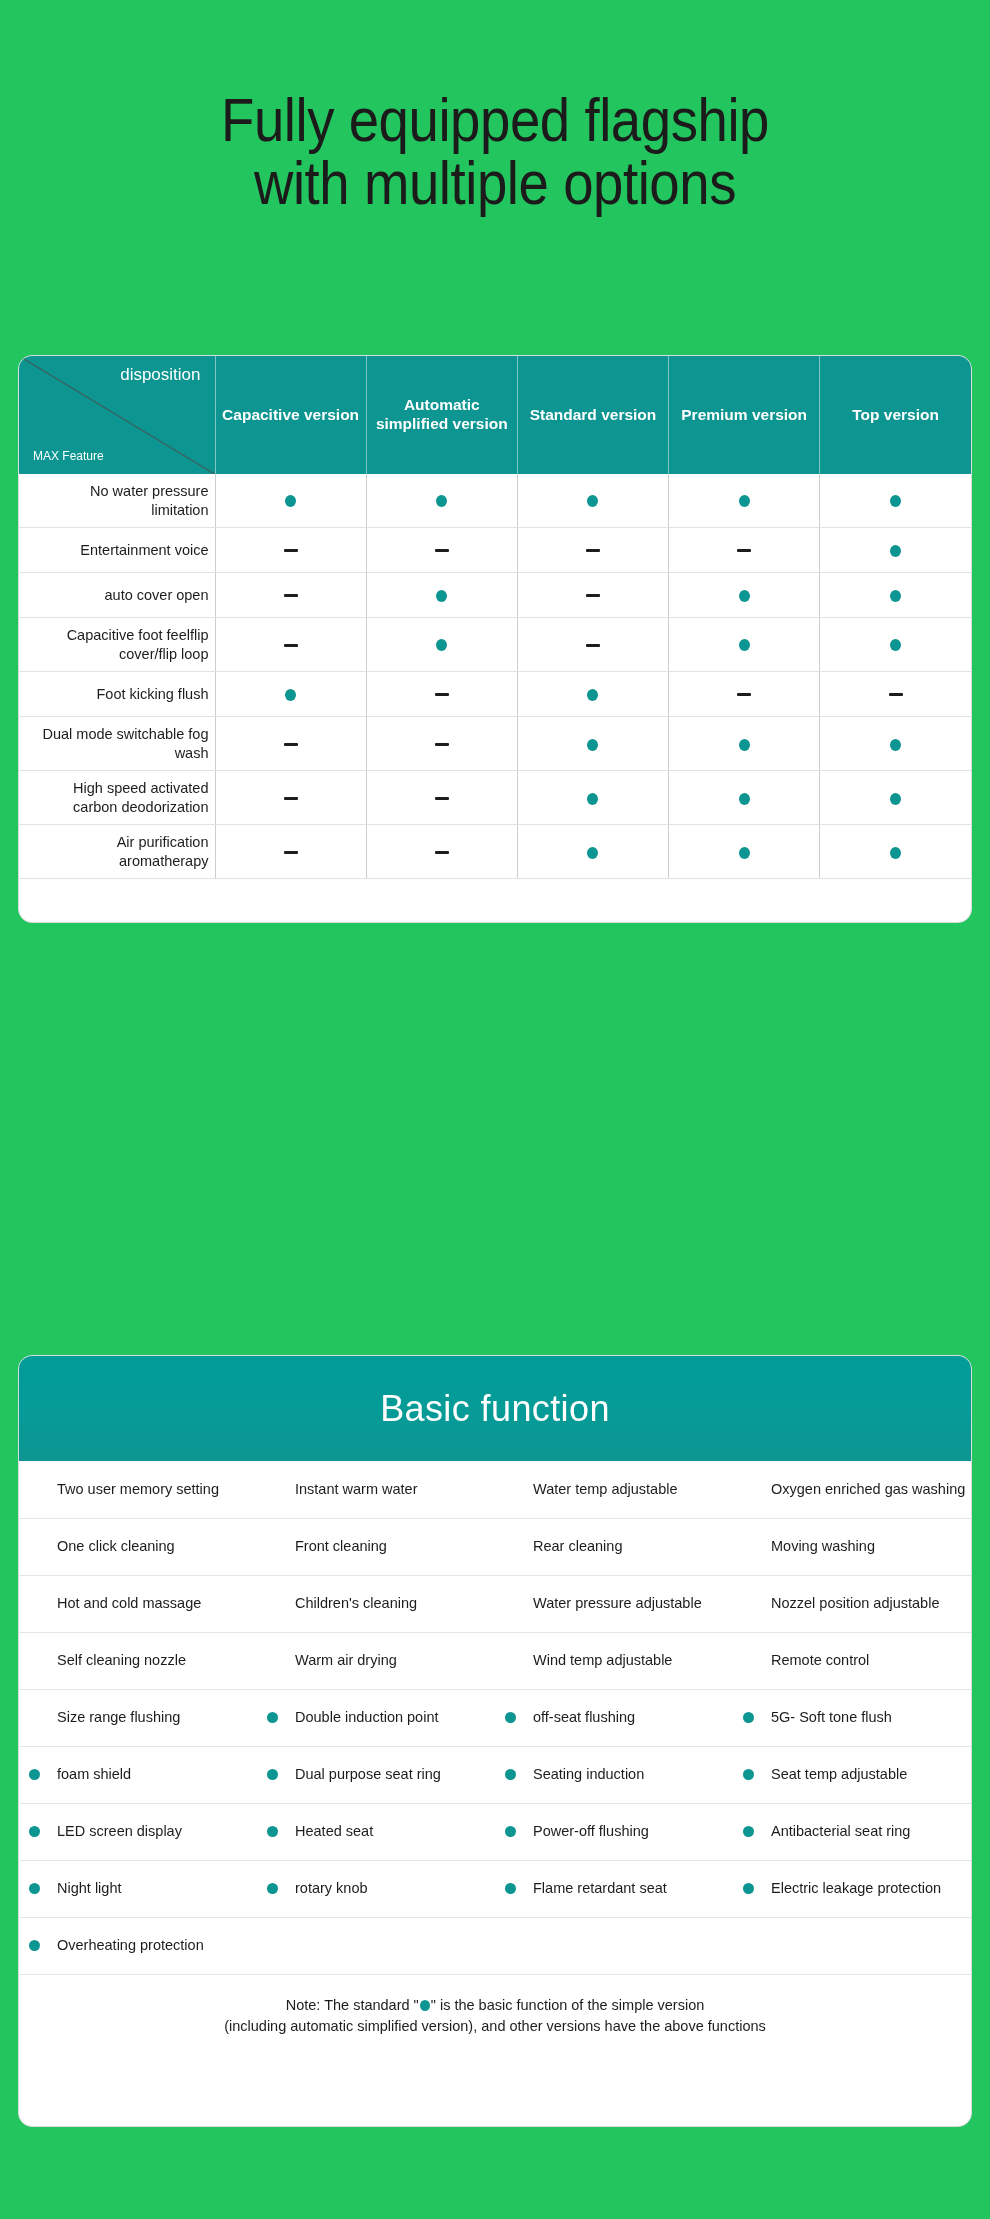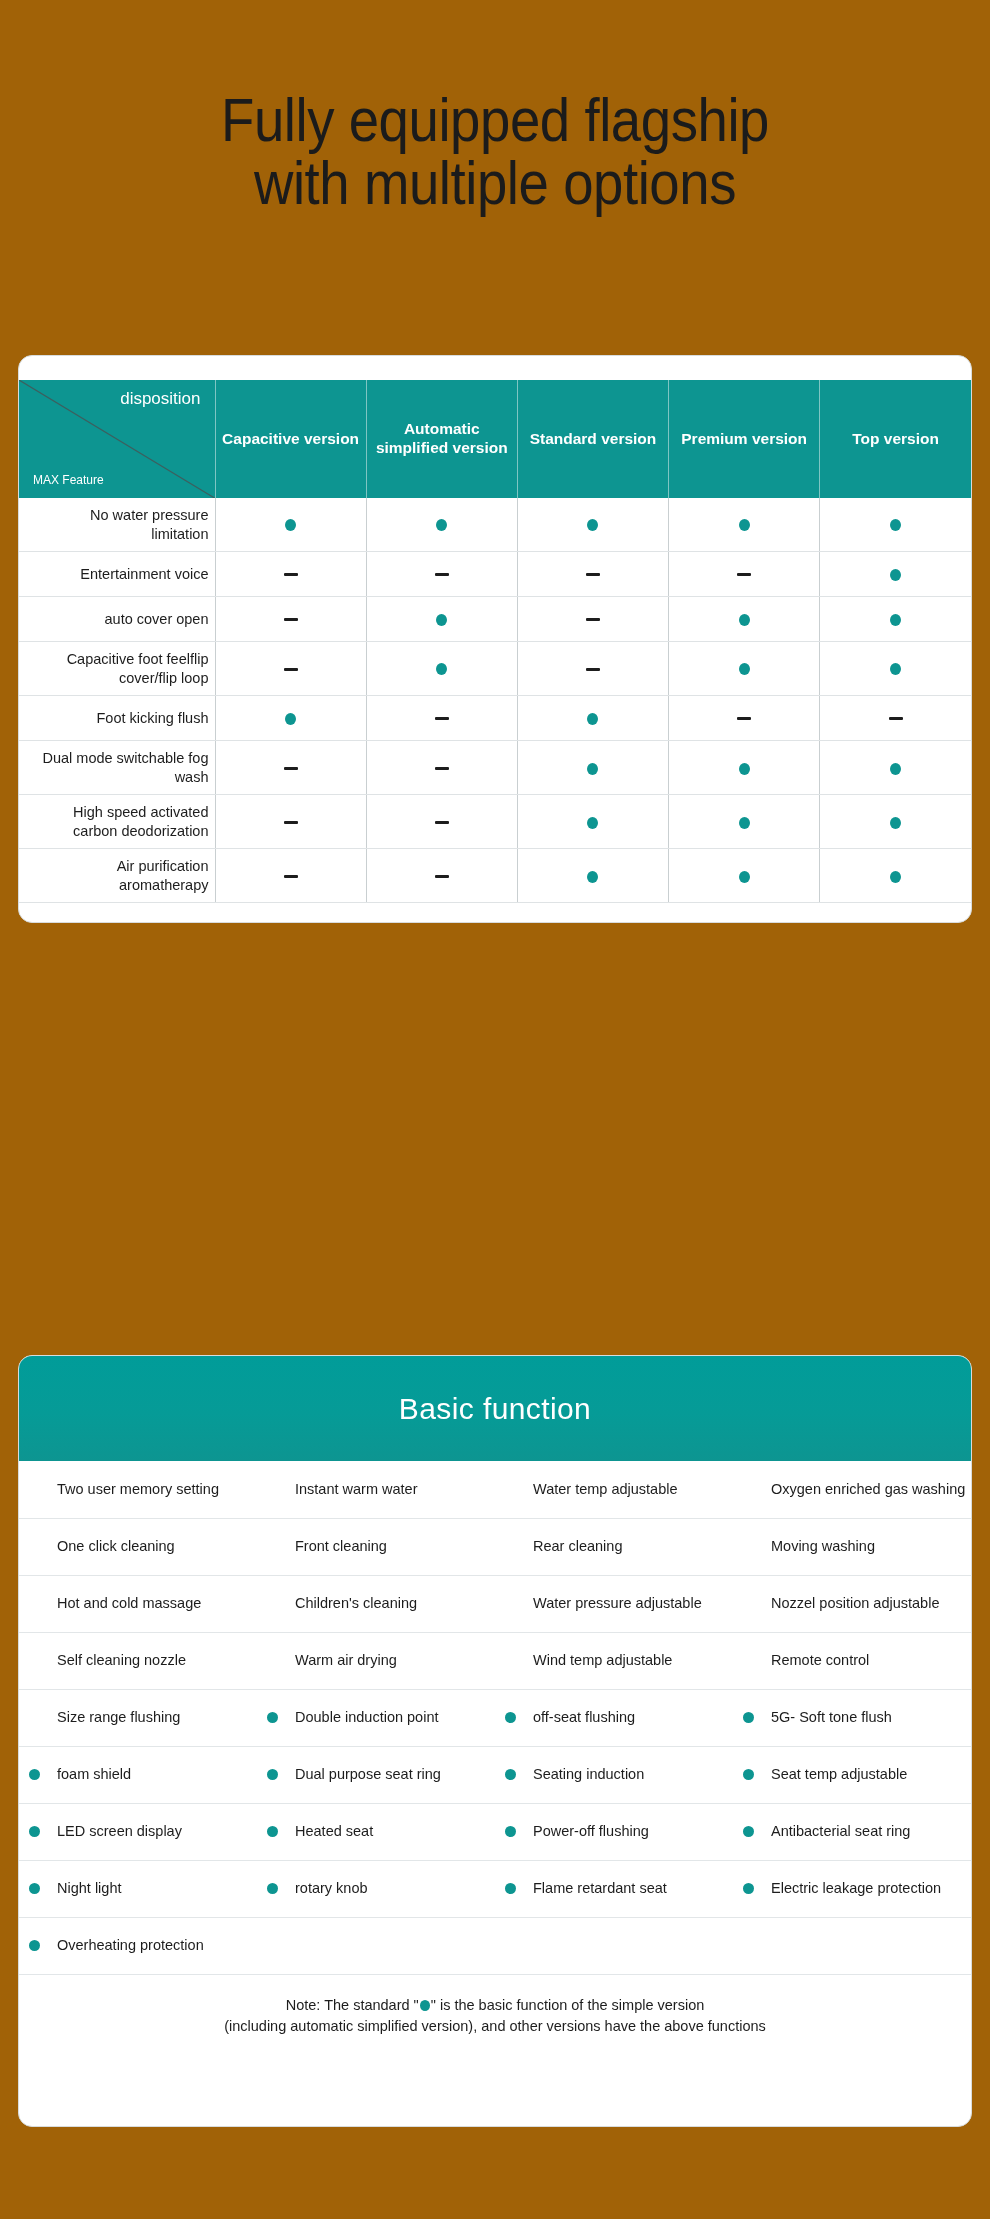--- a/index.html
+++ b/index.html
@@ -7,21 +7,21 @@
   html, body {
     width: 990px;
     background: #ffffff;
     font-family: "Liberation Sans", sans-serif;
   }
 
   .page {
     width: 990px;
     height: 2219px;
     position: relative;
-    background: #a16207;
+    background: #22c55e;
     overflow: hidden;
   }
 
   
   .title-block {
     padding-top: 88px;
     text-align: center;
   }
   .title-line {
     font-family: "Liberation Sans Narrow", "Liberation Sans", sans-serif;
@@ -44,21 +44,20 @@
     overflow: hidden;
   }
 
   
   #compare-card { top: 355px; height: 568px; }
 
   .cmp-table {
     width: 100%;
     border-collapse: collapse;
     table-layout: fixed;
-    margin-top: 24px;
   }
 
   .cmp-table th, .cmp-table td {
     border-right: 1px solid #c9cfd1;
     border-bottom: 1px solid #dfe3e5;
     vertical-align: middle;
   }
   .cmp-table tr > *:last-child { border-right: none; }
 
   
@@ -141,21 +140,21 @@
 
   .basic-header {
     height: 105px;
     background: linear-gradient(180deg, #019c99 0%, #069b97 55%, #0d9591 100%);
     display: flex;
     align-items: center;
     justify-content: center;
   }
   .basic-header-title {
     color: #ffffff;
-    font-size: 30px;
+    font-size: 36px;
     font-weight: 400;
     font-family: "Liberation Sans Narrow", "Liberation Sans", sans-serif;
     letter-spacing: 0.4px;
   }
 
   .basic-grid {
     width: 100%;
     border-collapse: collapse;
     table-layout: fixed;
   }

